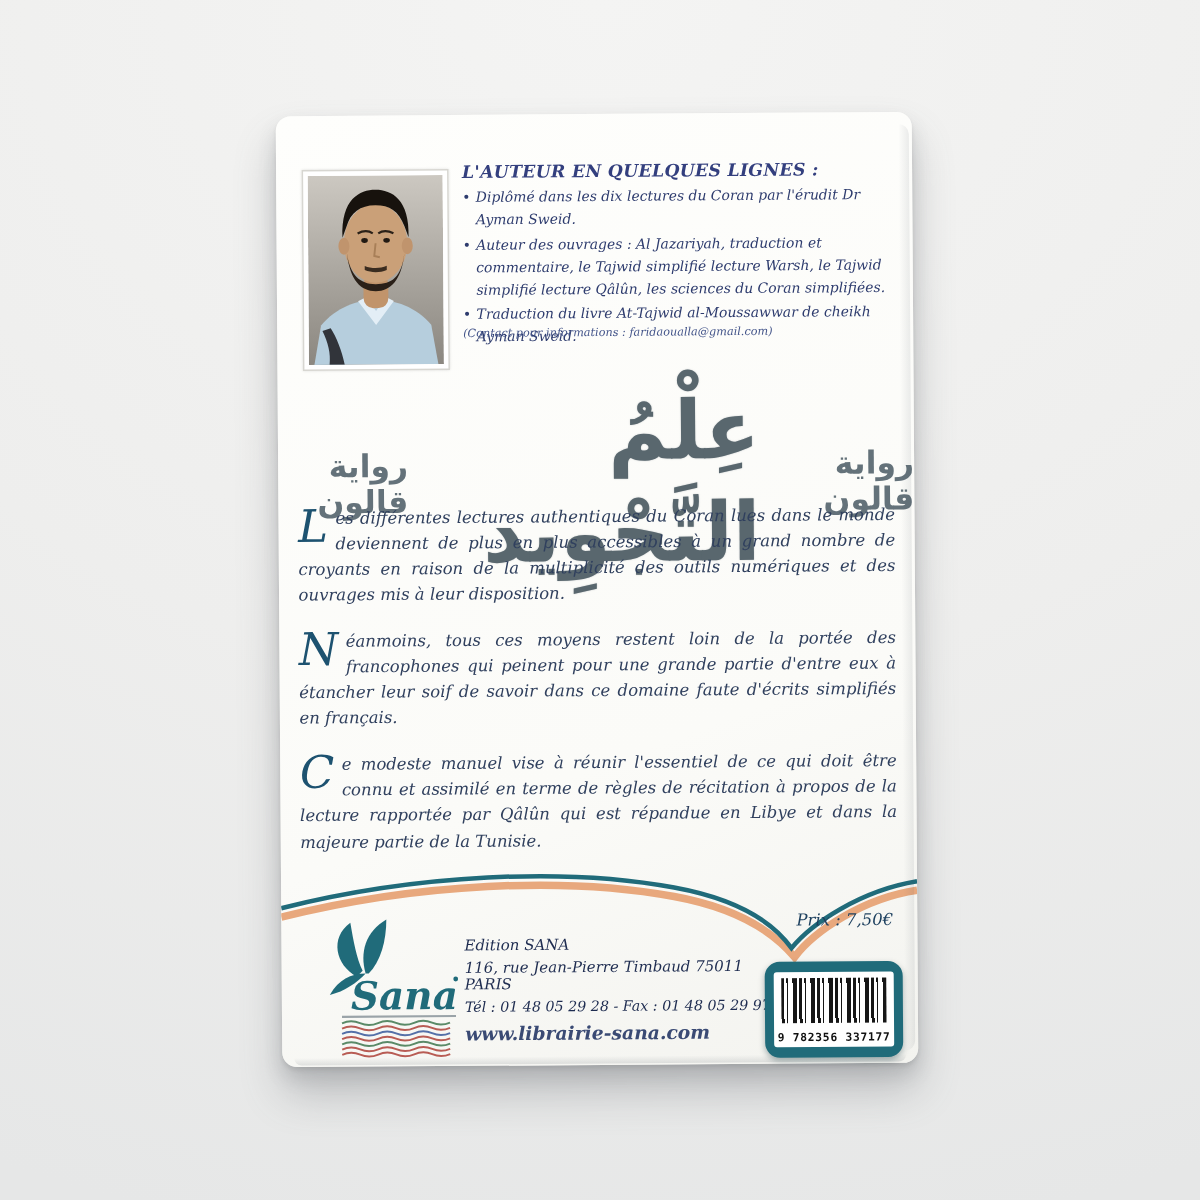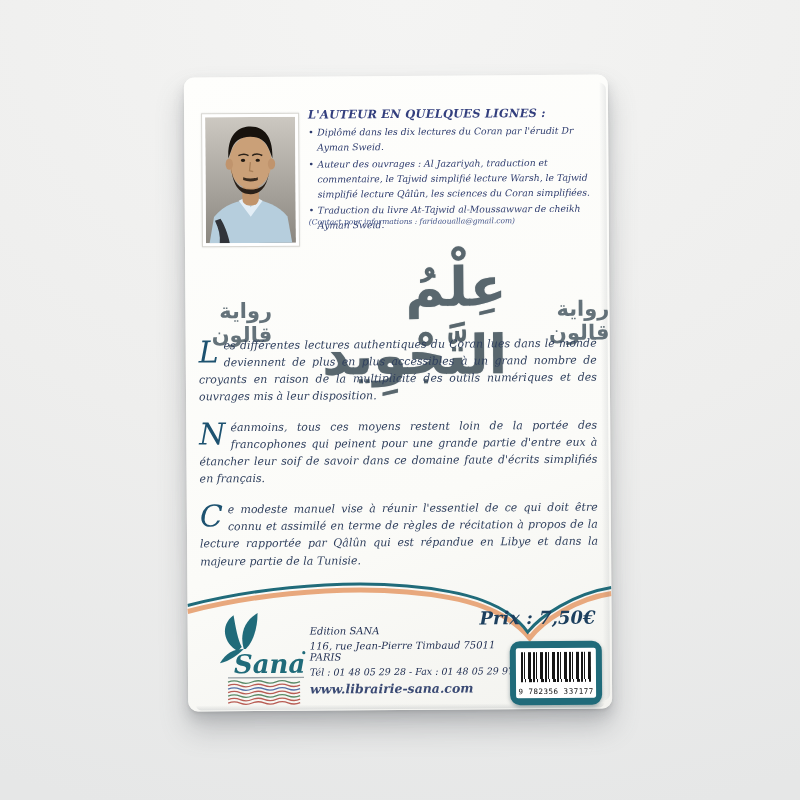--- a/index.html
+++ b/index.html
@@ -40,25 +40,25 @@
   .dropcap{float:left;font-size:30px;line-height:.8;margin:3px 5px 0 0;color:#1d5270;font-style:italic;}
   
   .wave{position:absolute;left:0;top:494px;width:424px;height:90px;}
   
   .logo{position:absolute;left:12px;top:534px;width:128px;height:96px;}
   .publisher{position:absolute;left:122px;top:549px;width:210px;font-style:italic;color:#1e2c50;}
   .publisher .l1{font-size:10px;margin-bottom:4px;}
   .publisher .l2{font-size:10px;margin-bottom:4px;}
   .publisher .l3{font-size:9.5px;margin-bottom:4px;}
   .publisher .l4{font-size:12.5px;font-weight:bold;color:#3a4a74;}
-  .price{position:absolute;right:16px;top:532px;font-style:italic;font-weight:bold;
-    font-size:18px;color:#1c3f5e;}
+  .price{position:absolute;right:16px;top:532px;font-style:italic;font-weight:normal;
+    font-size:11px;color:#1c3f5e;}
   .barcode{position:absolute;left:322px;top:566px;width:92px;height:64px;background:#206b7a;
     border-radius:10px;box-shadow:0 2px 4px rgba(0,40,50,.35);}
-  .barcode .panel{position:absolute;left:6px;right:6px;top:7px;bottom:7px;background:#fff;border-radius:2px;}
+  .barcode .panel{position:absolute;left:6px;right:6px;top:7px;bottom:7px;background:#fff;border-radius:2px;font-weight:bold;}
   .barcode .bars{position:absolute;left:5px;right:5px;top:4px;height:30px;
     background:repeating-linear-gradient(90deg,#161616 0 2px,#fff 2px 3.5px,#161616 3.5px 4.5px,#fff 4.5px 7.5px,#161616 7.5px 10.5px,#fff 10.5px 12px);}
   .barcode .digits{position:absolute;left:0;right:0;bottom:2px;text-align:center;
     font-family:"DejaVu Sans Mono",monospace;font-size:7.5px;letter-spacing:.5px;color:#111;font-style:normal;}
 </style>
 </head>
 <body>
 
 <div class="page">
   <div class="book">

